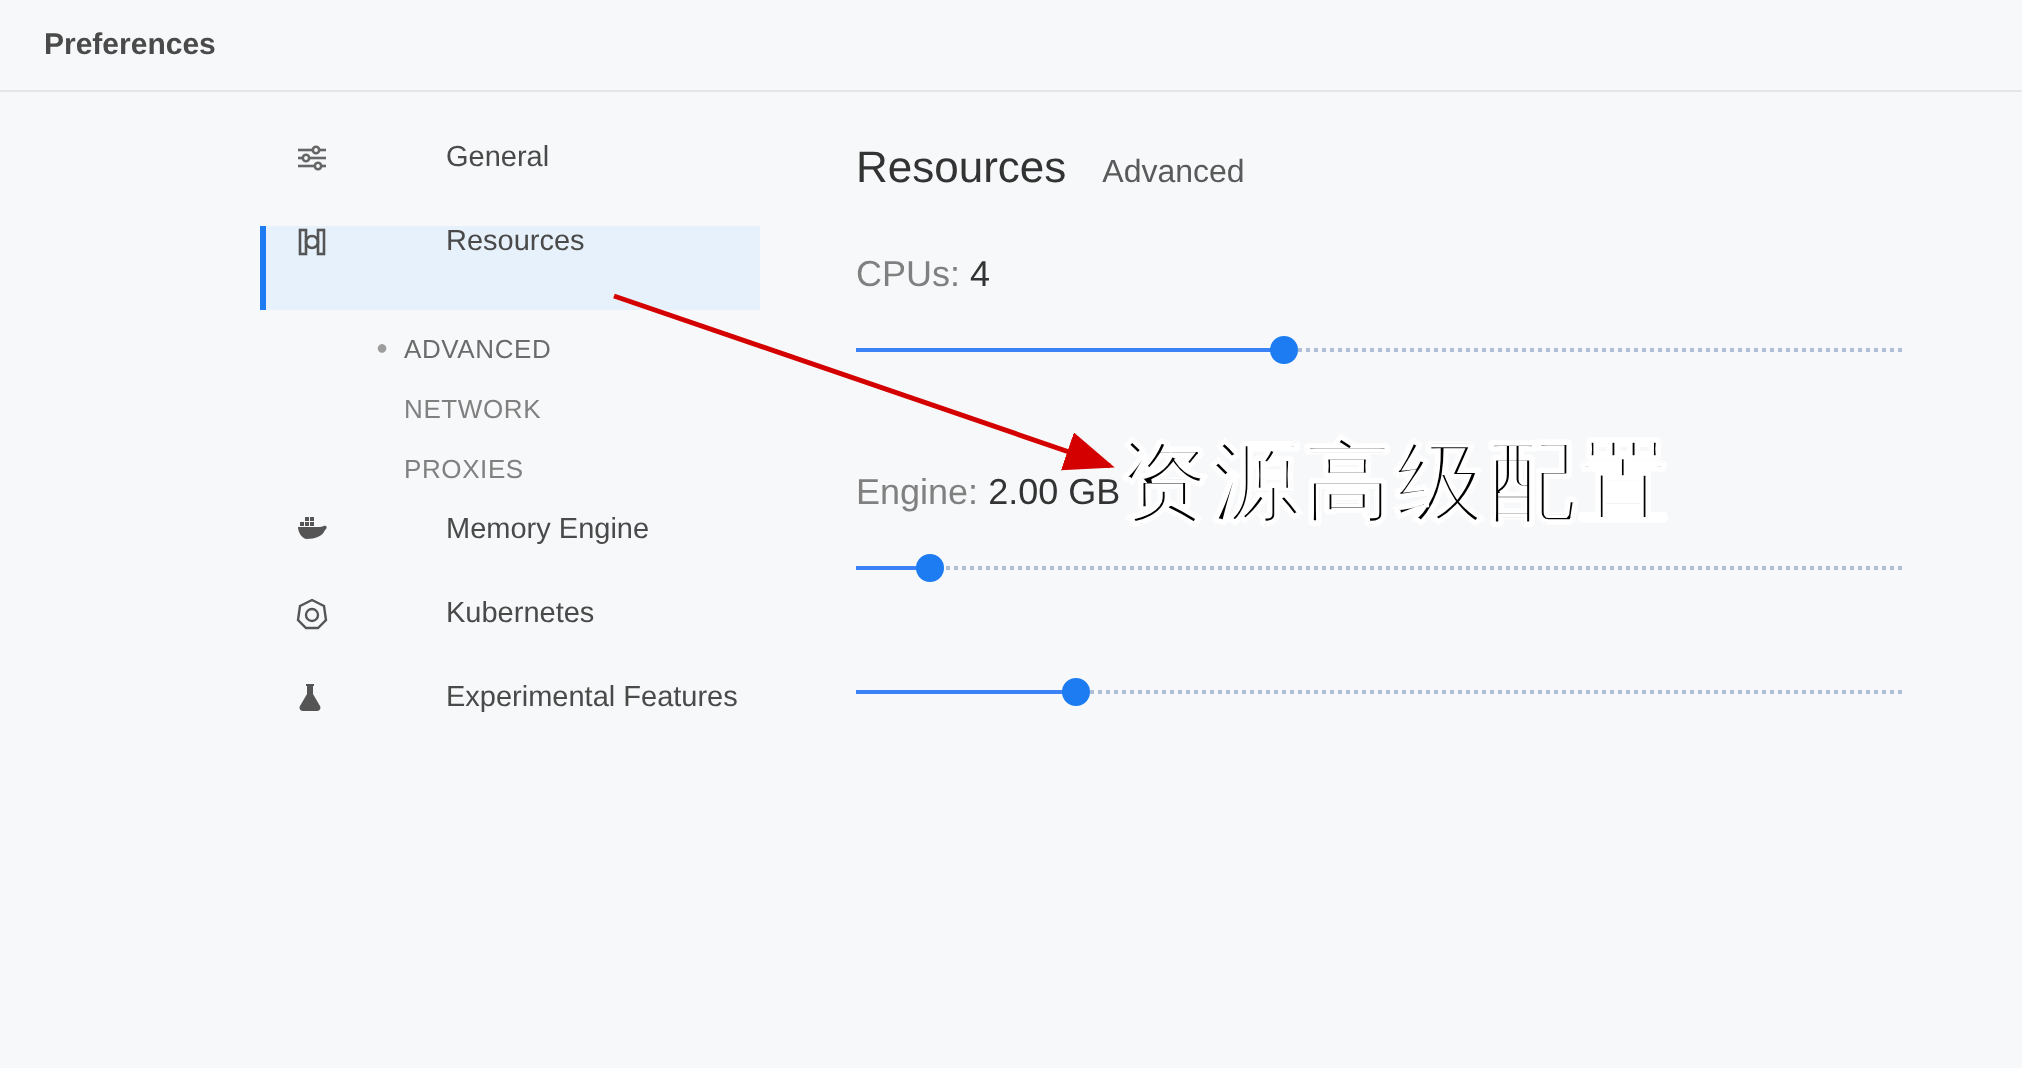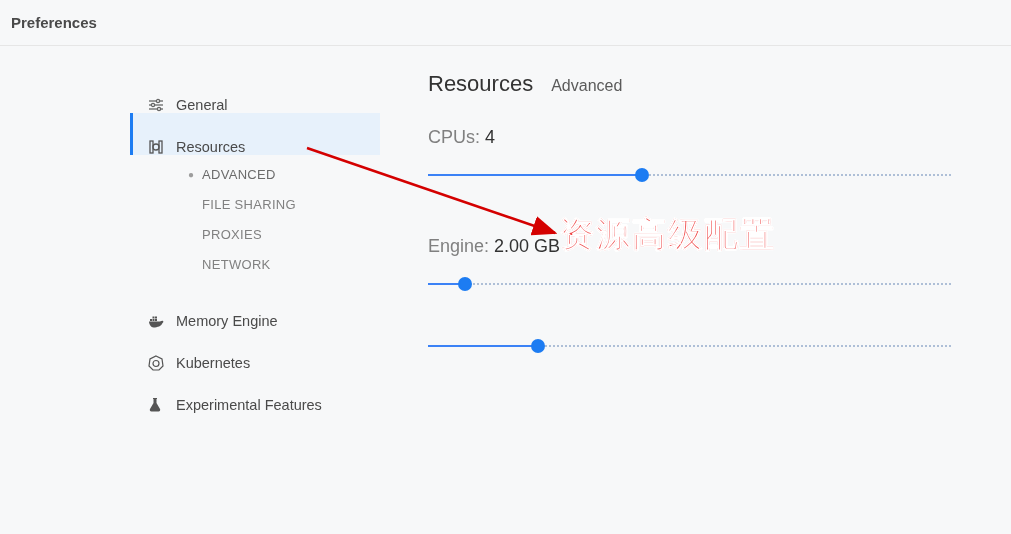--- a/index.html
+++ b/index.html
@@ -1,42 +1,42 @@
 <!DOCTYPE html>
 <html><head>
 <meta charset="utf-8">
 <style>
   * { box-sizing: border-box; margin: 0; padding: 0; }
   html, body { width: 1011px; height: 534px; font-family: "Helvetica Neue", Arial, sans-serif; background: #f7f8f9; color: #333; }
-  .header { padding: 14px 11px; border-bottom: 1px solid #e6e6e6; }
+  .header { padding: 14px 22px; border-bottom: 1px solid #e6e6e6; }
   .header-title { font-size: 15px; font-weight: 600; color: #4a4a4a; }
   .body { display: flex; padding-top: 25px; }
   .sidebar { width: 380px; padding-left: 130px; }
-  .nav-item { display:flex; align-items:flex-end; height: 42px; padding-left: 18px; cursor:pointer; color:#4a4a4a; font-size:14.5px; }
+  .nav-item { display:flex; align-items:flex-start; height: 42px; padding-left: 18px; cursor:pointer; color:#4a4a4a; font-size:14.5px;gap:47px; }
   .nav-item.active { background:#e7f1fb; border-left:3px solid #1d7cf2; padding-left:15px; color:#4a4a4a; }
   .nav-item .icon { width: 28px; display:inline-flex; align-items:center; justify-content:flex-start; color:#555; }
   .sub-items { padding-left: 58px; padding-top:4px; padding-bottom:8px; }
   .sub-item { display:flex; align-items:center; height:30px; color:#808080; font-size:13px; letter-spacing:0.3px; cursor:pointer; }
   .sub-item.active { color:#6b6b6b; }
   .sub-item .dot { width:14px; color:#9d9d9d; font-size:10px; }
   .main { flex:1; padding-left:48px; padding-right:60px; }
   .page-head { display:flex; align-items:baseline; gap:18px; margin-bottom:30px; }
   .page-title { font-size:22px; font-weight:500; color:#333; }
   .page-sub { font-size:16px; color:#5a5a5a; }
   .setting { margin-bottom:58px; }
   .setting-label { font-size:18px; color:#808080; margin-bottom:26px; }
   .setting-label .val { color:#333; }
   .slider { position:relative; height:4px; }
   .slider-track { position:absolute; left:0; right:0; top:0; height:2px; border-top:2px dotted #aebfd7; }
   .slider-fill { position:absolute; left:0; top:0; height:2px; background:#3b82f6; }
   .slider-thumb { position:absolute; top:-6px; width:14px; height:14px; border-radius:50%; background:#1d7cf2; border:2px solid #1d7cf2; transform:translateX(-50%); cursor:grab; }
   svg { display:block; }
   
   .annot { position:absolute; pointer-events:none; }
-  .annot-text { position:absolute; color:#ef4444; font-size:34px; font-weight:600; -webkit-text-stroke:0.6px #fff; text-shadow: -1px 0 #fff, 1px 0 #fff, 0 -1px #fff, 0 1px #fff; letter-spacing:2px; white-space:nowrap; }
+  .annot-text { position:absolute; color:#000000; font-size:44px; font-weight:600; -webkit-text-stroke:0.6px #fff; text-shadow: -1px 0 #fff, 1px 0 #fff, 0 -1px #fff, 0 1px #fff; letter-spacing:2px; white-space:nowrap; }
 </style>
 </head>
 <body>
 
 <div class="header">
   <div class="header-title">Preferences</div>
 </div>
 
 <div class="body">
   <div class="sidebar">
@@ -65,29 +65,25 @@
       <span>Resources</span>
     </div>
 
     <div class="sub-items">
       <div class="sub-item active">
         <span class="dot">●</span>
         <span>ADVANCED</span>
       </div>
       <div class="sub-item">
         <span class="dot"></span>
-        <span>FILE SHARING</span>
+        <span>NETWORK</span>
       </div>
       <div class="sub-item">
         <span class="dot"></span>
         <span>PROXIES</span>
-      </div>
-      <div class="sub-item">
-        <span class="dot"></span>
-        <span>NETWORK</span>
       </div>
     </div>
 
     <div class="nav-item">
       <span class="icon">
         <svg width="18" height="14" viewBox="0 0 18 14" fill="#555">
           <rect x="2" y="4" width="2" height="2"></rect>
             <rect x="4.5" y="4" width="2" height="2"></rect>
             <rect x="7" y="4" width="2" height="2"></rect>
           <rect x="4.5" y="1.5" width="2" height="2"></rect>

